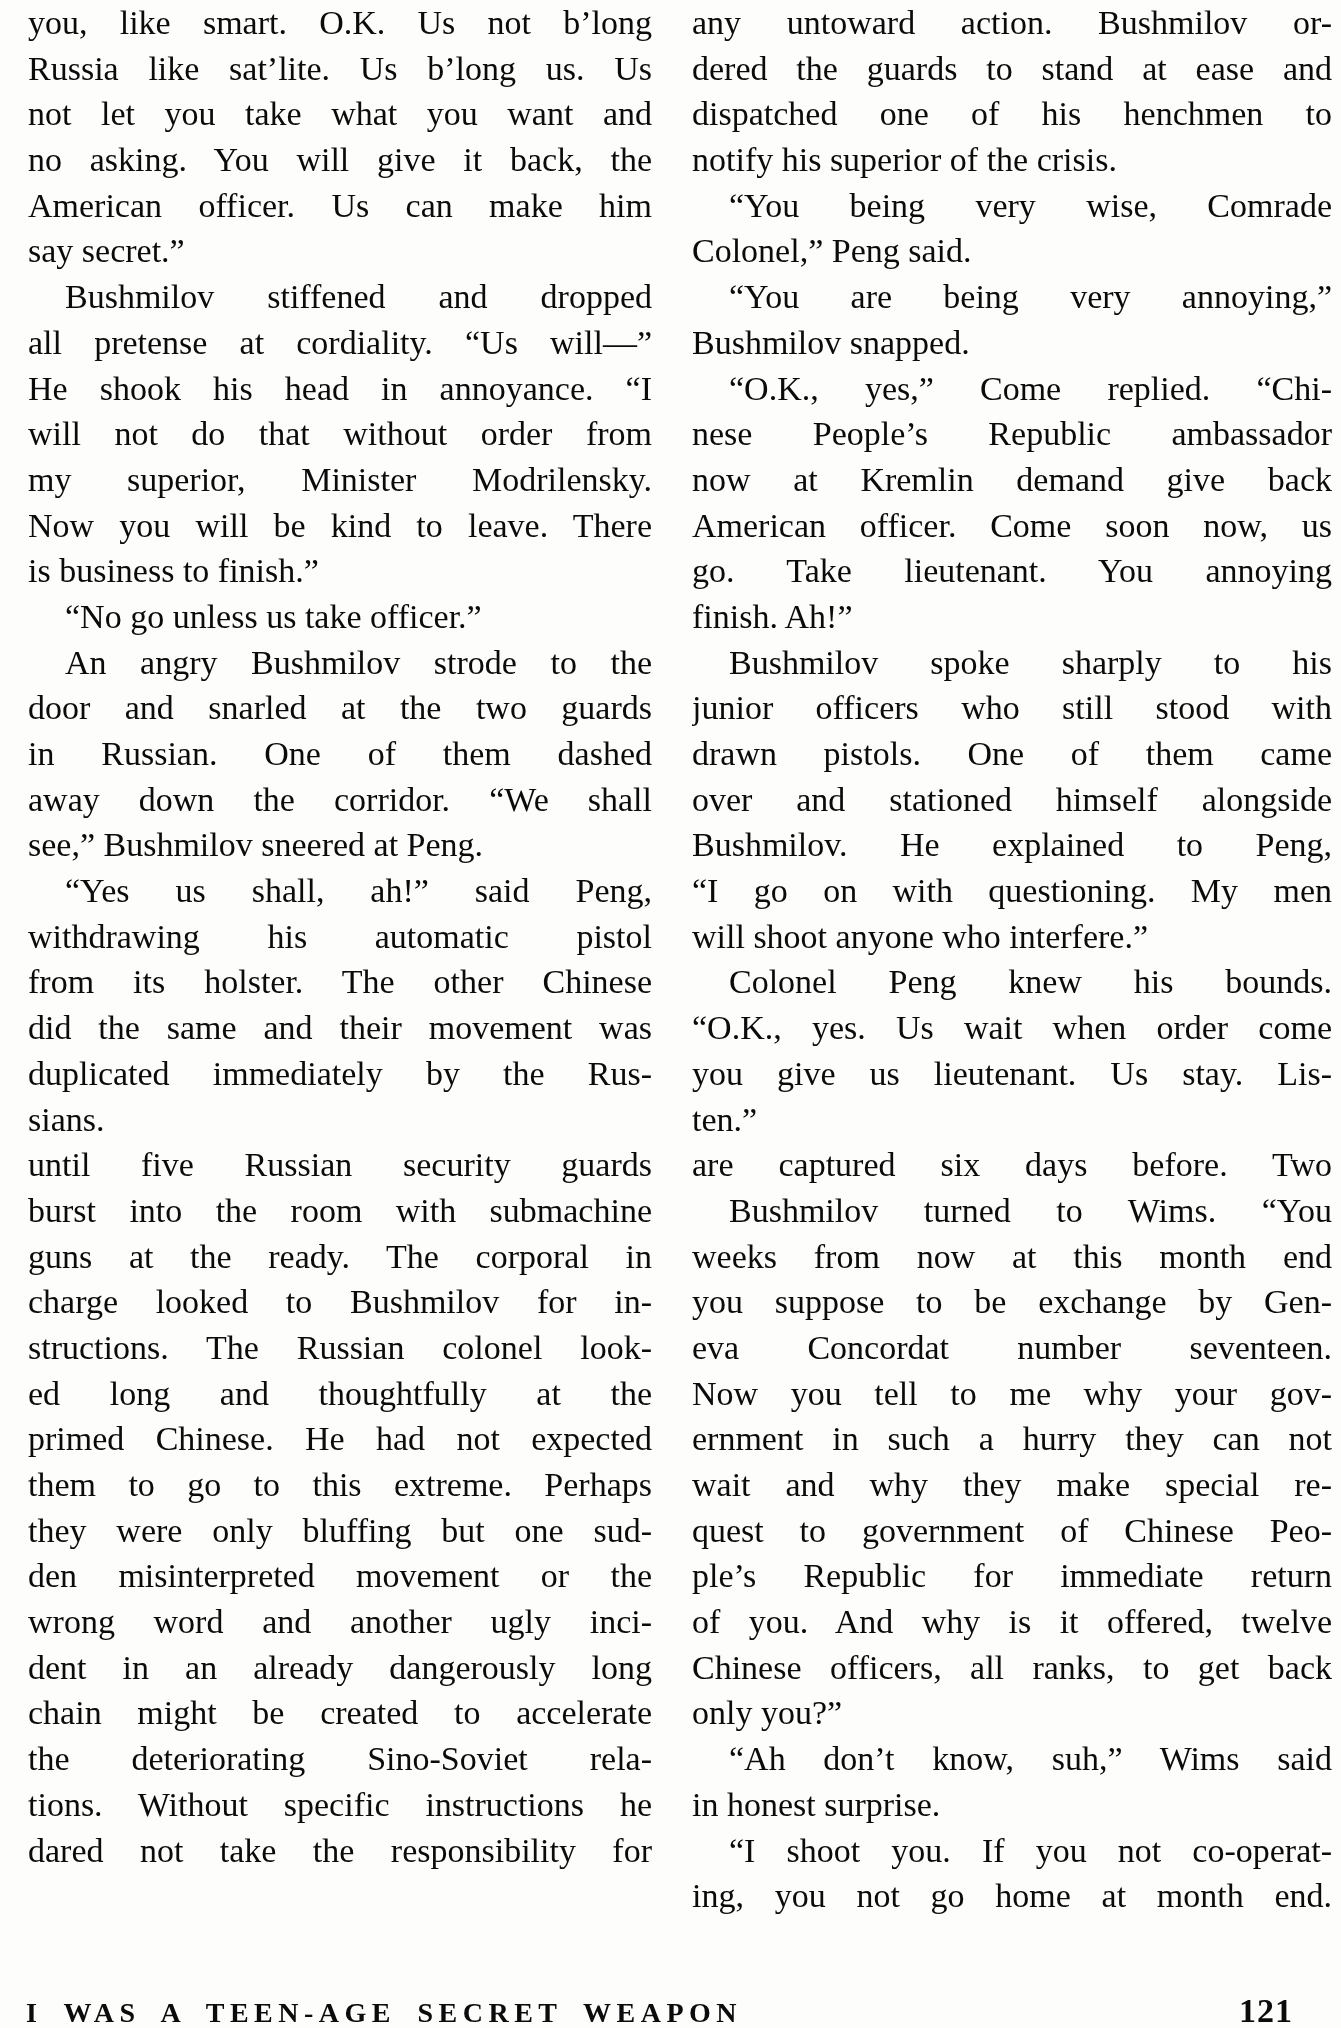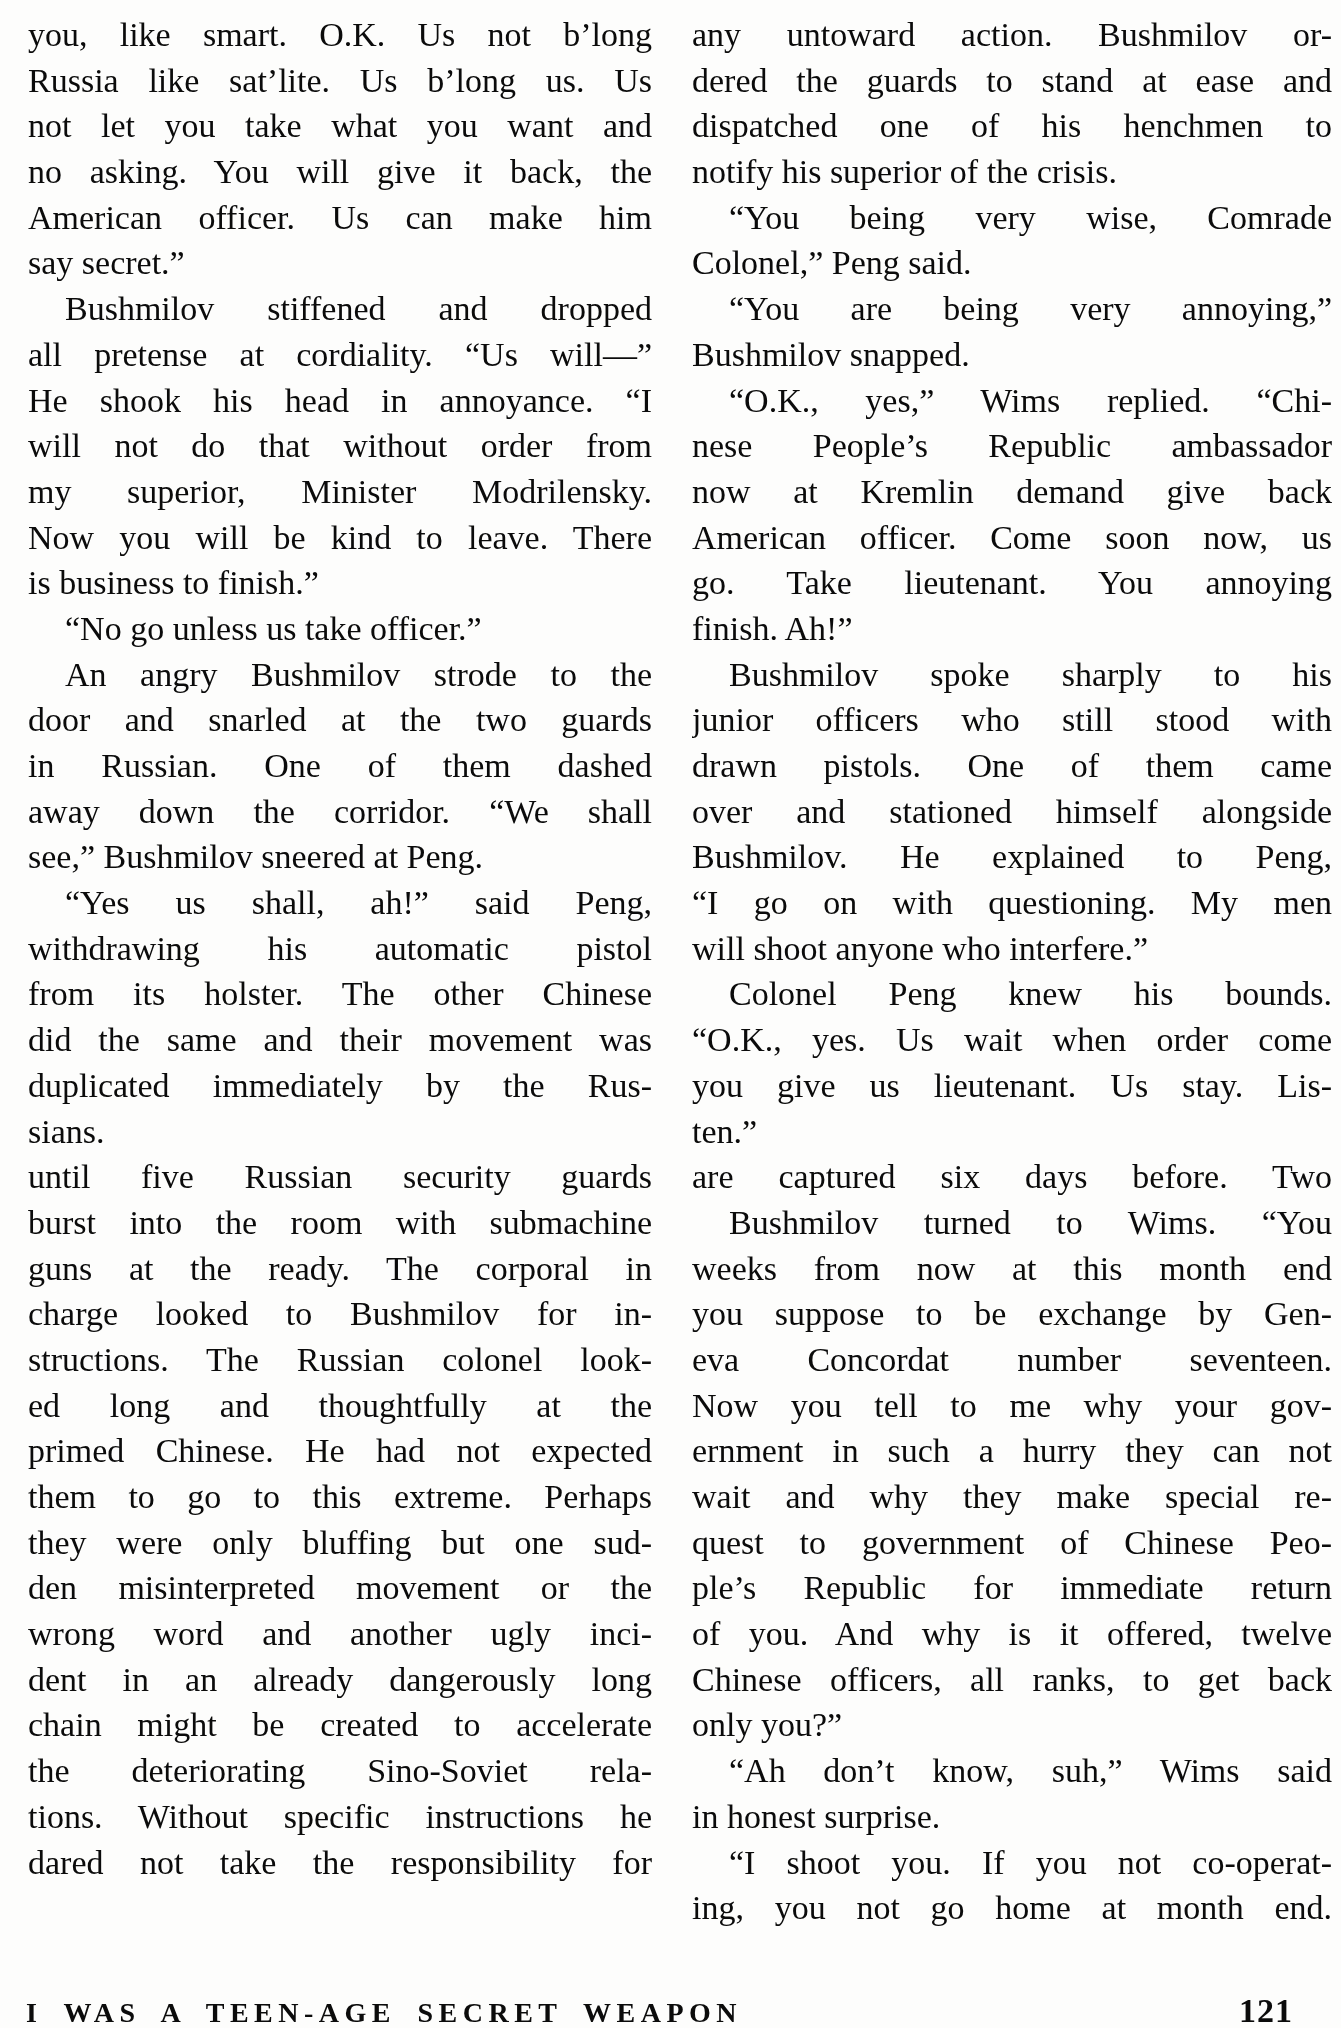--- a/index.html
+++ b/index.html
@@ -8,21 +8,21 @@
     width: 1341px;
     height: 2028px;
     margin: 0 auto;
     background: #fdfdfc;
     color: #0b0b0b;
     font-family: "Liberation Serif", serif;
     overflow: hidden;
   }
   .columns {
     display: flex;
-    padding: 12px 0 0 28px;
+    padding: 0 0 0 28px;
   }
   .col {
     font-size: 34px;
     line-height: 45.7px;
   }
   .col-left  { width: 624px; margin-right: 40px; }
   .col-right { width: 640px; }
   .line {
     height: 45.7px;
     overflow: hidden;
@@ -103,21 +103,21 @@
       </div>
     <div class="col col-right">
         <div class="line">any untoward action. Bushmilov or-</div>
         <div class="line">dered the guards to stand at ease and</div>
         <div class="line">dispatched one of his henchmen to</div>
         <div class="line end">notify his superior of the crisis.</div>
         <div class="line indent">“You being very wise, Comrade</div>
         <div class="line end">Colonel,” Peng said.</div>
         <div class="line indent">“You are being very annoying,”</div>
         <div class="line end">Bushmilov snapped.</div>
-        <div class="line indent">“O.K., yes,” Wims replied. “Chi-</div>
+        <div class="line indent">“O.K., yes,” Come replied. “Chi-</div>
         <div class="line">nese People’s Republic ambassador</div>
         <div class="line">now at Kremlin demand give back</div>
         <div class="line">American officer. Come soon now, us</div>
         <div class="line">go. Take lieutenant. You annoying</div>
         <div class="line end">finish. Ah!”</div>
         <div class="line indent">Bushmilov spoke sharply to his</div>
         <div class="line">junior officers who still stood with</div>
         <div class="line">drawn pistols. One of them came</div>
         <div class="line">over and stationed himself alongside</div>
         <div class="line">Bushmilov. He explained to Peng,</div>

